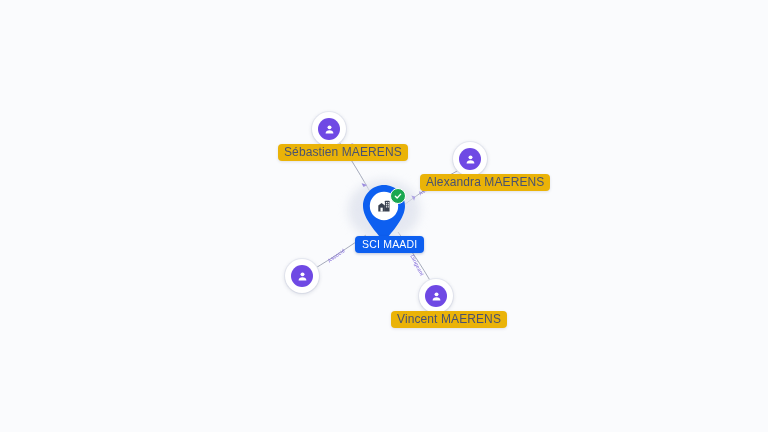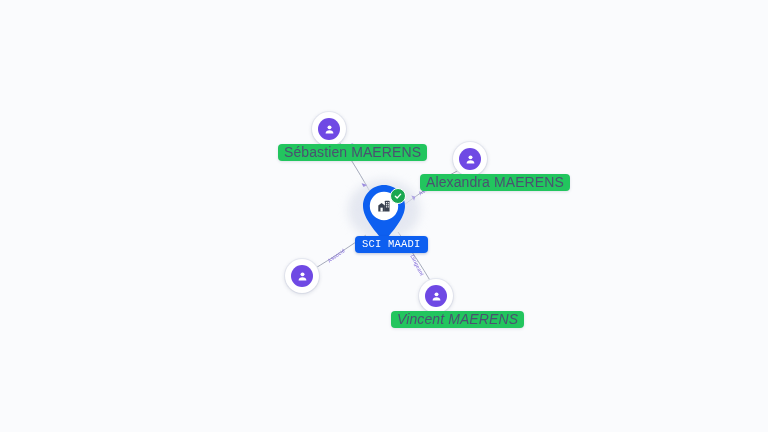--- a/index.html
+++ b/index.html
@@ -51,24 +51,24 @@
     background: #6f49e4;
     display: flex;
     align-items: center;
     justify-content: center;
   }
   .person-avatar svg { display: block; }
 
   
   .name-chip {
     position: absolute;
-    background: #22c55e;
+    background: #eab308;
     border-radius: 4px;
     padding: 2px 6px 3px 6px;
-    font-size: 14px;
+    font-size: 12px;
     line-height: 12px;
     color: #4a5270;
     white-space: nowrap;
     box-shadow: 0 1px 3px rgba(40,50,90,0.13);
     z-index: 6;
     letter-spacing: 0.1px;
   }
 
   
   #company-node {
@@ -123,21 +123,20 @@
     background: #0d5ff0;
     color: #ffffff;
     font-size: 10.5px;
     line-height: 12px;
     padding: 2px 7px 3px 7px;
     border-radius: 4px;
     white-space: nowrap;
     box-shadow: 0 1px 3px rgba(20,50,130,0.28);
     z-index: 10;
     letter-spacing: 0.2px;
-    font-family: Liberation Mono, monospace;
   }
 
   
   .edge-label {
     position: absolute;
     font-size: 5.2px;
     line-height: 6px;
     color: #7b62d8;
     white-space: nowrap;
     letter-spacing: 0.25px;
@@ -211,21 +210,21 @@
   </div>
 
   <div class="person-node" style="left:419px; top:279px;">
     <span class="person-avatar">
       <svg width="13" height="13" viewBox="0 0 24 24" fill="#ffffff">
         <circle cx="12" cy="8" r="3.6"></circle>
         <path d="M4.8 19.2c0-3.8 3.2-6 7.2-6s7.2 2.2 7.2 6z"></path>
       </svg>
     </span>
   </div>
-  <div class="name-chip" style="left:391px; top:311px;font-style:italic;">Vincent MAERENS</div>
+  <div class="name-chip" style="left:391px; top:311px;">Vincent MAERENS</div>
 
   <div id="company-halo"></div>
 
   <div id="company-node">
     <span class="pin-wrap">
       <svg width="56" height="62" viewBox="0 0 56 62">
         <path d="M28 3 C16.4 3 7 12.4 7 24 C7 36.5 20.6 50.5 26.2 57.6 C27.2 58.8 28.8 58.8 29.8 57.6 C35.4 50.5 49 36.5 49 24 C49 12.4 39.6 3 28 3 Z" fill="#0d5ff0"></path>
         <circle cx="28" cy="24" r="14.2" fill="#ffffff"></circle>
       </svg>
     </span>

